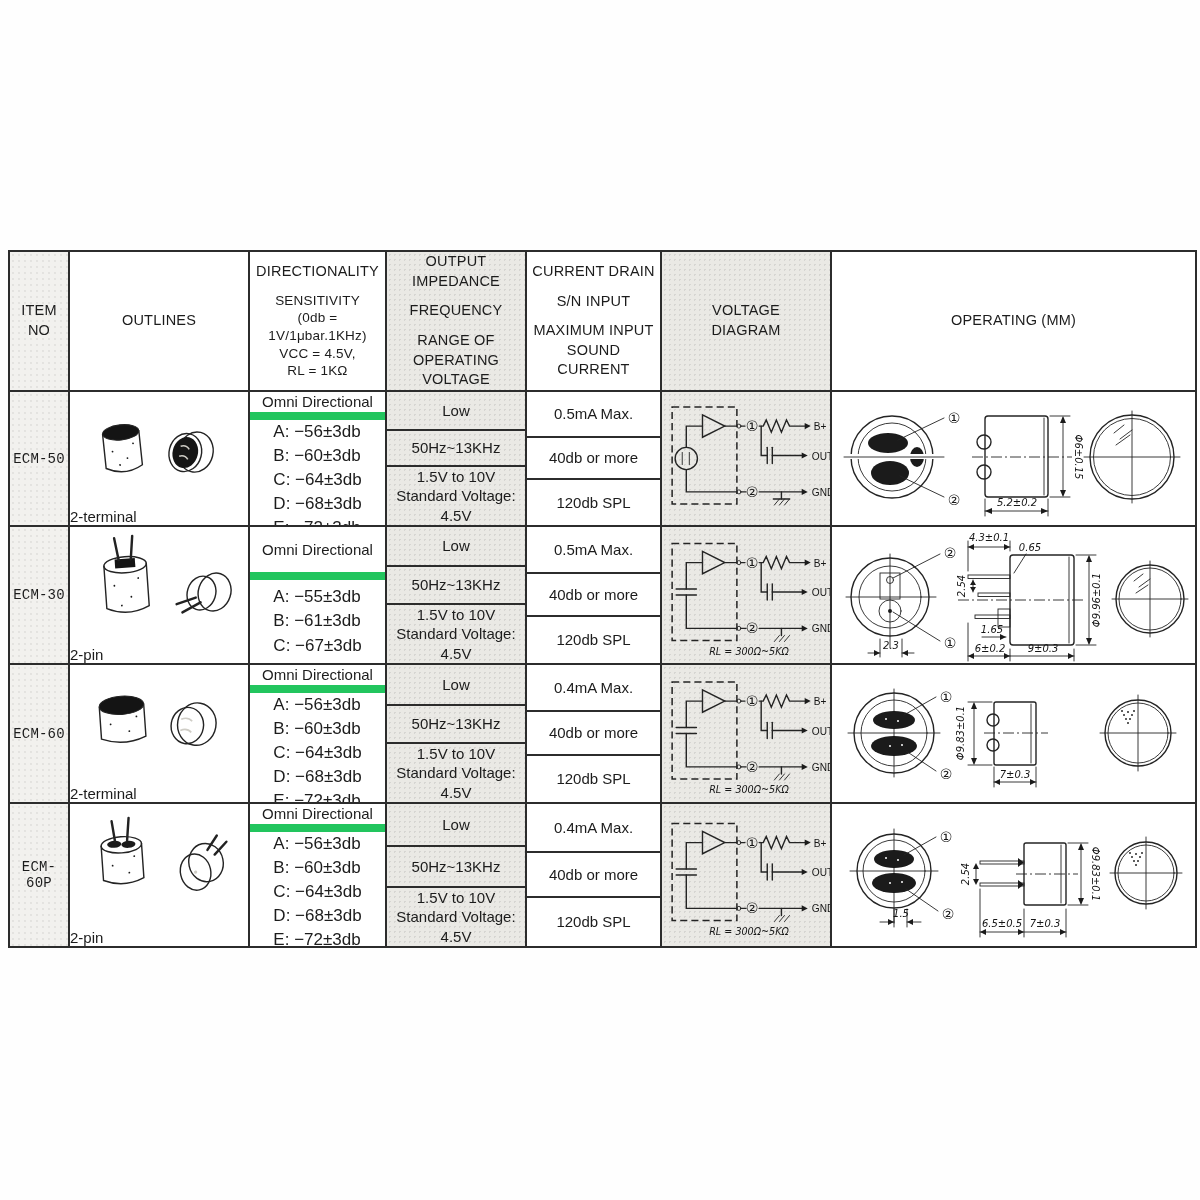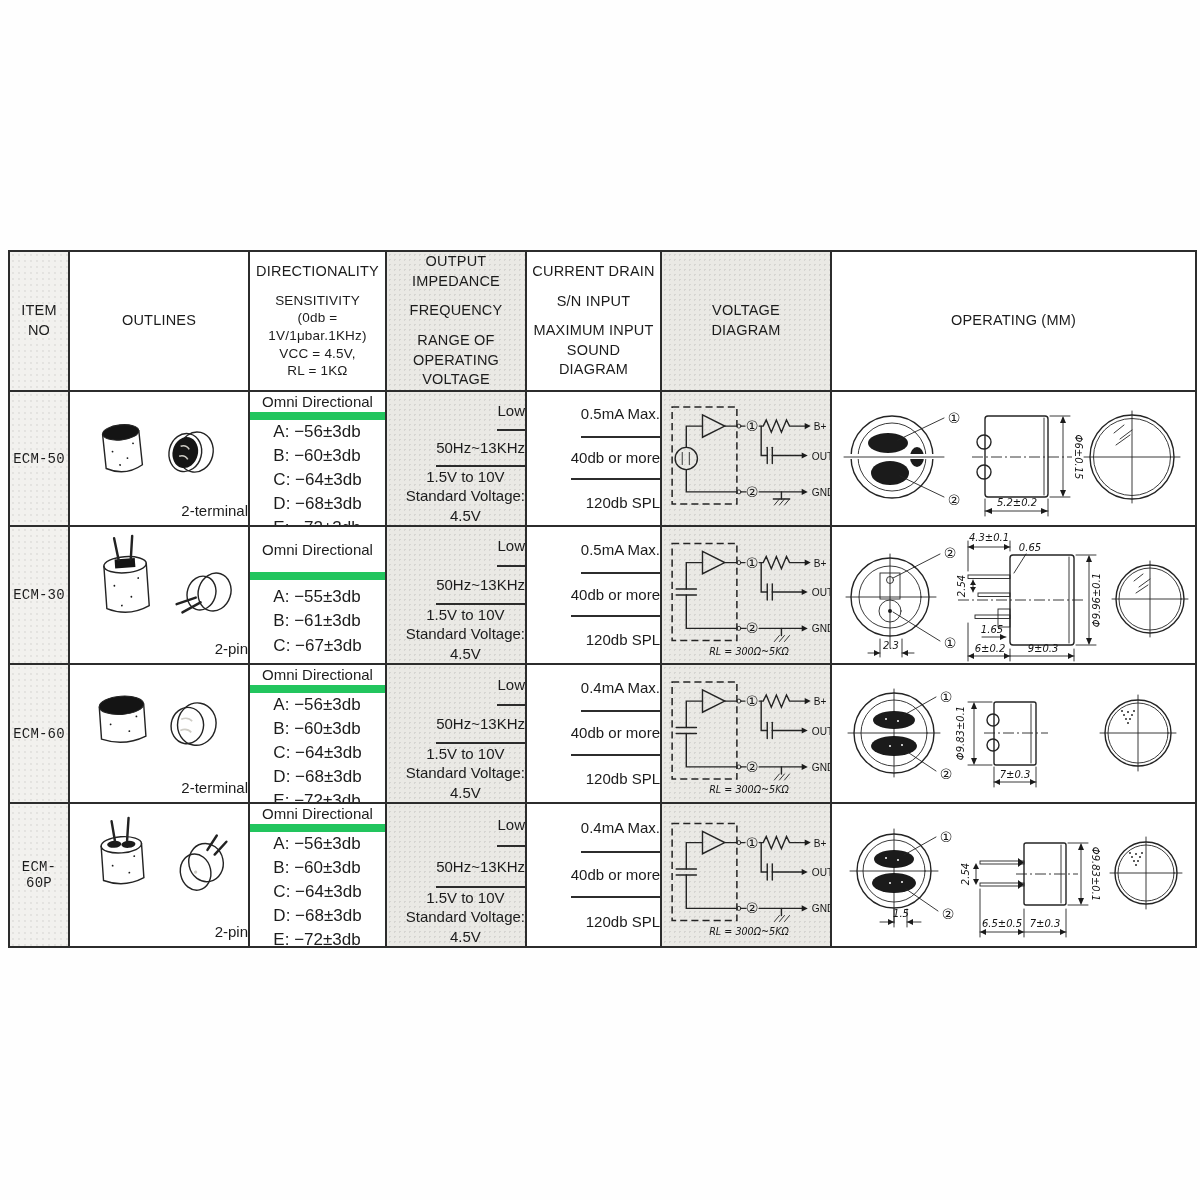--- a/index.html
+++ b/index.html
@@ -20,30 +20,30 @@
   .shade2{background-color:#f2f1ee;
         background-image:radial-gradient(rgba(40,40,40,0.07) 1px, transparent 1px);
         background-size:6px 6px;}
   .pre{white-space:pre-line;}
   .hcell{align-items:center;justify-content:center;text-align:center;
         font-size:14.5px;letter-spacing:.2px;line-height:1.35;}
   .hcell .big{font-size:14.5px;}
   .hgap{height:10px;}
   .hsmall{font-size:13.5px;line-height:1.3;}
   .itemno{font-size:14px;text-align:center;letter-spacing:.2px;font-family:Liberation Mono, monospace;}
-  .outline-cell{align-items:flex-end;justify-content:flex-end;padding-bottom:6px;}
+  .outline-cell{align-items:flex-start;justify-content:flex-end;}
   .outline-cell svg{position:absolute;top:6px;left:0;width:100%;height:calc(100% - 32px);}
   .caption{font-size:15px;text-align:center;}
   .dir-cell{justify-content:flex-start;}
   .sub{display:flex;align-items:center;justify-content:center;text-align:center;
         font-size:15px;line-height:1.3;}
   .omni{height:33%;border-bottom:8px solid #22c55e;}
   .senswrap{flex:1;display:flex;align-items:center;justify-content:center;}
   .senslist{text-align:left;font-size:17px;line-height:1.42;}
-  .spec3{justify-content:flex-start;align-items:flex-end;}
+  .spec3{justify-content:flex-start;}
   .s1{height:33%;border-bottom:2px solid #2c2c2c;}
   .s2{height:30.5%;border-bottom:2px solid #2c2c2c;}
   .s3{flex:1;}
   .graph-cell{align-items:center;justify-content:center;}
   .graph-cell svg{width:100%;height:100%;}
   
   .ln{stroke:#242424;stroke-width:1.4;fill:none;stroke-linecap:round;}
   .thin{stroke-width:0.9;}
   .cl{stroke:#242424;stroke-width:0.9;fill:none;stroke-dasharray:11 3 2 3;}
   .dash{stroke:#242424;stroke-width:1.5;fill:none;stroke-dasharray:7 4;}
@@ -86,21 +86,21 @@
 OPERATING
 VOLTAGE</div>
     </div>
     <div class="cell hcell">
       <div>CURRENT DRAIN</div>
       <div class="hgap"></div>
       <div>S/N INPUT</div>
       <div class="hgap"></div>
       <div class="pre">MAXIMUM INPUT
 SOUND
-DIAGRAM</div>
+CURRENT</div>
     </div>
     <div class="cell hcell shade">
       <div class="pre">VOLTAGE
 DIAGRAM</div>
     </div>
     <div class="cell hcell lastcol">
       <div>OPERATING (MM)</div>
     </div>
 
     <div class="cell shade2">

